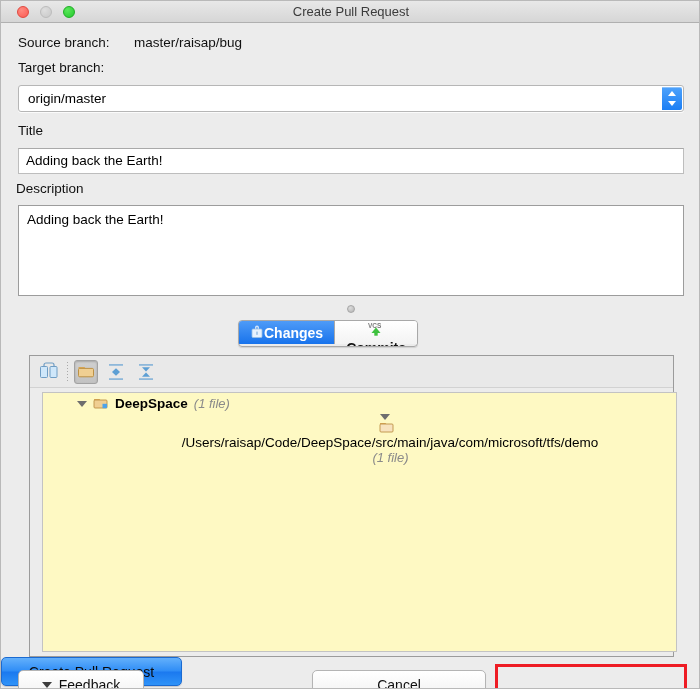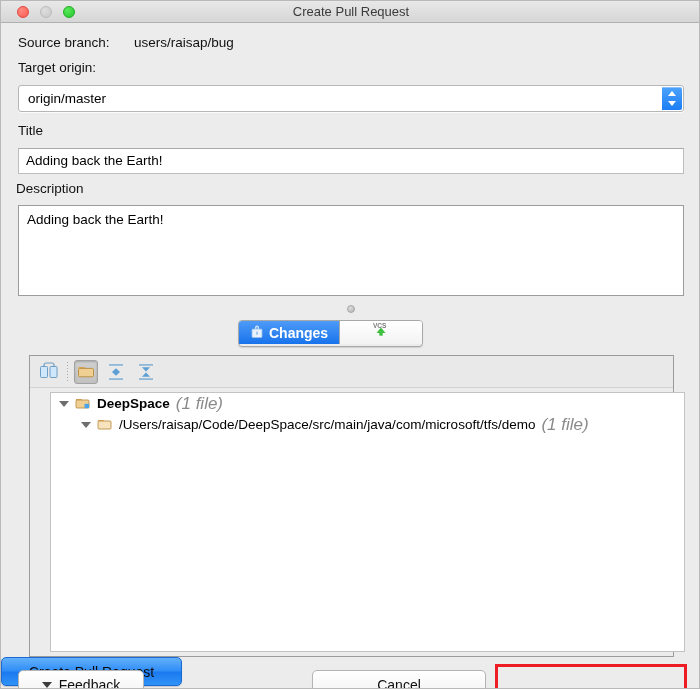--- a/index.html
+++ b/index.html
@@ -176,21 +176,20 @@
     height: 25px;
     display: flex;
     border: 1px solid #a8a8a8;
     border-radius: 4px;
     overflow: hidden;
     box-shadow: 0 1px 1px rgba(0,0,0,0.12);
   }
   .tab {
     display: flex;
     align-items: center;
-    gap: 5px;
     padding: 0 11px;
     height: 23px;
     font-size: 14px;
     box-sizing: border-box;
   }
   .tab.selected {
     background: linear-gradient(to bottom, #4e9bf7 0%, #1873ec 100%);
     color: #ffffff;
     font-weight: bold;
   }
@@ -235,27 +234,28 @@
     box-shadow: inset 0 1px 2px rgba(0,0,0,0.2);
   }
   #tb-separator {
     position: absolute;
     left: 37px; top: 6px;
     width: 1px; height: 20px;
     background: repeating-linear-gradient(to bottom, #aaa 0 1px, transparent 1px 3px);
   }
   #tree-view {
     position: absolute;
-    left: 20px; top: 36px;
+    left: 12px; top: 36px;
     width: 635px;
     height: 260px;
-    background: #ffffff;
+    background: #fef9c3;
     border: 1px solid #c3c3c3;
     box-sizing: border-box;
     overflow: hidden;
+    padding-left: 26px;
   }
   .tree-row {
     position: relative;
     height: 21px;
     display: flex;
     align-items: center;
     font-size: 13.5px;
     color: #000;
     white-space: nowrap;
   }
@@ -267,21 +267,21 @@
     width: 0; height: 0;
     border-left: 5px solid transparent;
     border-right: 5px solid transparent;
     border-top: 6px solid #6e6e6e;
     margin-right: 6px;
   }
   .count {
     font-style: italic;
     color: #8a8a8a;
     margin-left: 6px;
-    font-size: 17px;
+    font-size: 13px;
   }
 
   
   #bottom-bar {
     position: absolute;
     left: 0; top: 634px;
     width: 700px;
     height: 55px;
   }
   .push-btn {
@@ -336,23 +336,23 @@
   <div id="titlebar">
     <div class="light" id="light-close"></div>
     <div class="light" id="light-min"></div>
     <div class="light" id="light-max"></div>
     <div id="window-title">Create Pull Request</div>
   </div>
 
   <div id="content">
 
     <div class="form-label" style="left:17px; top:12px;">Source branch:</div>
-    <div class="form-value" style="left:133px; top:12px;">users/raisap/bug</div>
-
-    <div class="form-label" style="left:17px; top:37px;">Target origin:</div>
+    <div class="form-value" style="left:133px; top:12px;">master/raisap/bug</div>
+
+    <div class="form-label" style="left:17px; top:37px;">Target branch:</div>
 
     <div id="target-combo">
       <span id="target-combo-value">origin/master</span>
       <div id="target-combo-stepper">
         <svg width="12" height="17" viewBox="0 0 12 17" aria-hidden="true">
           <polygon points="6,1 10,6 2,6" fill="#ffffff"></polygon>
           <polygon points="6,16 10,11 2,11" fill="#ffffff"></polygon>
         </svg>
       </div>
     </div>
@@ -448,21 +448,21 @@
             <svg width="17" height="15" viewBox="0 0 17 15" aria-hidden="true">
               <path d="M1 3h5.5l1.2 1.6H1z" fill="#d9a857"></path>
               <rect x="1" y="4" width="13" height="8" rx="1" fill="#f0cf92" stroke="#bd9145" stroke-width="0.9"></rect>
               <rect x="9.5" y="7.8" width="4.6" height="4.4" fill="#4da3e8"></rect>
             </svg>
           </span>
           <span style="margin-left:5px; font-weight:bold;">DeepSpace</span>
           <span class="count">(1 file)</span>
         </div>
 
-        <div class="tree-row" style="padding-left:30px;">
+        <div class="tree-row" style="padding-left:30px;flex-direction:column;">
           <span class="twisty"></span>
           <span style="display:flex;">
             <svg width="17" height="15" viewBox="0 0 17 15" aria-hidden="true">
               <path d="M1 3h5.5l1.2 1.6H1z" fill="#d9a857"></path>
               <rect x="1" y="4" width="13" height="8" rx="1" fill="#f7e3be" stroke="#bd9145" stroke-width="0.9"></rect>
             </svg>
           </span>
           <span style="margin-left:5px;">/Users/raisap/Code/DeepSpace/src/main/java/com/microsoft/tfs/demo</span>
           <span class="count">(1 file)</span>
         </div>

